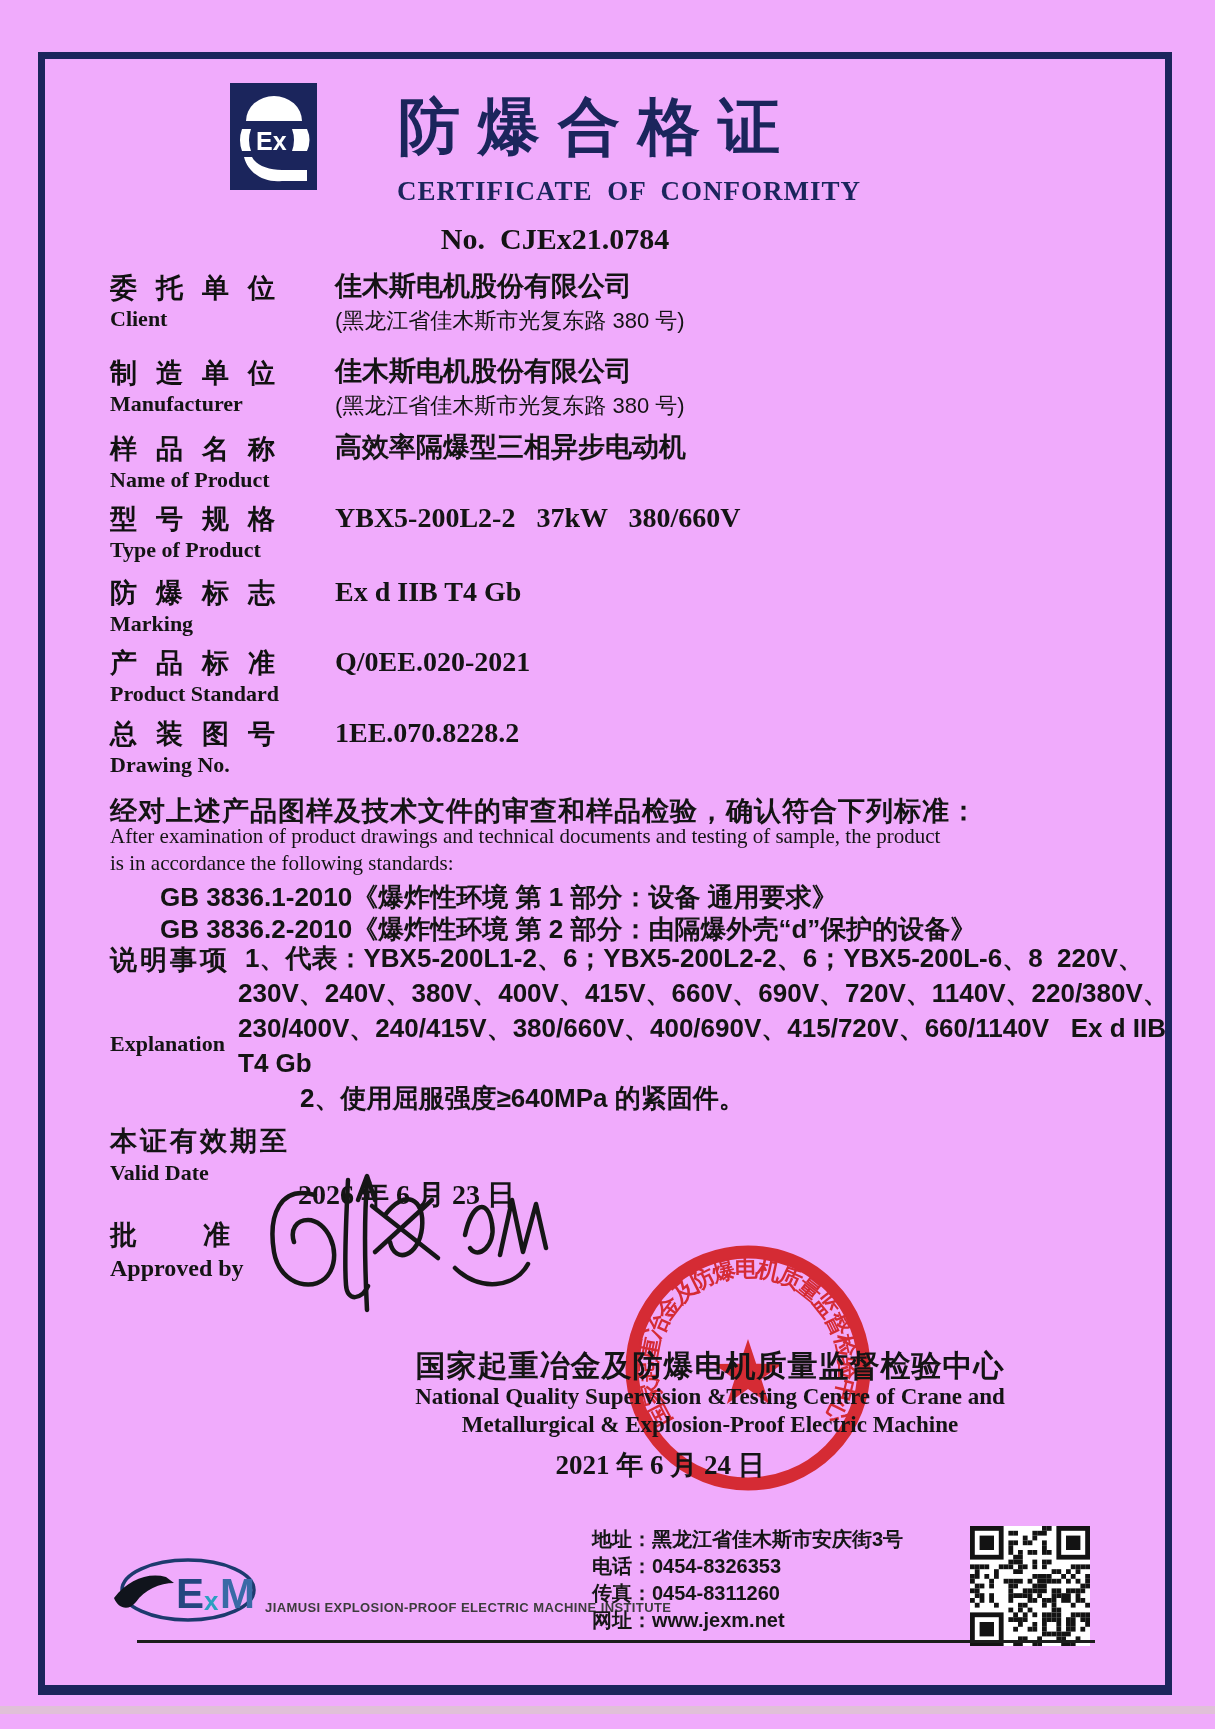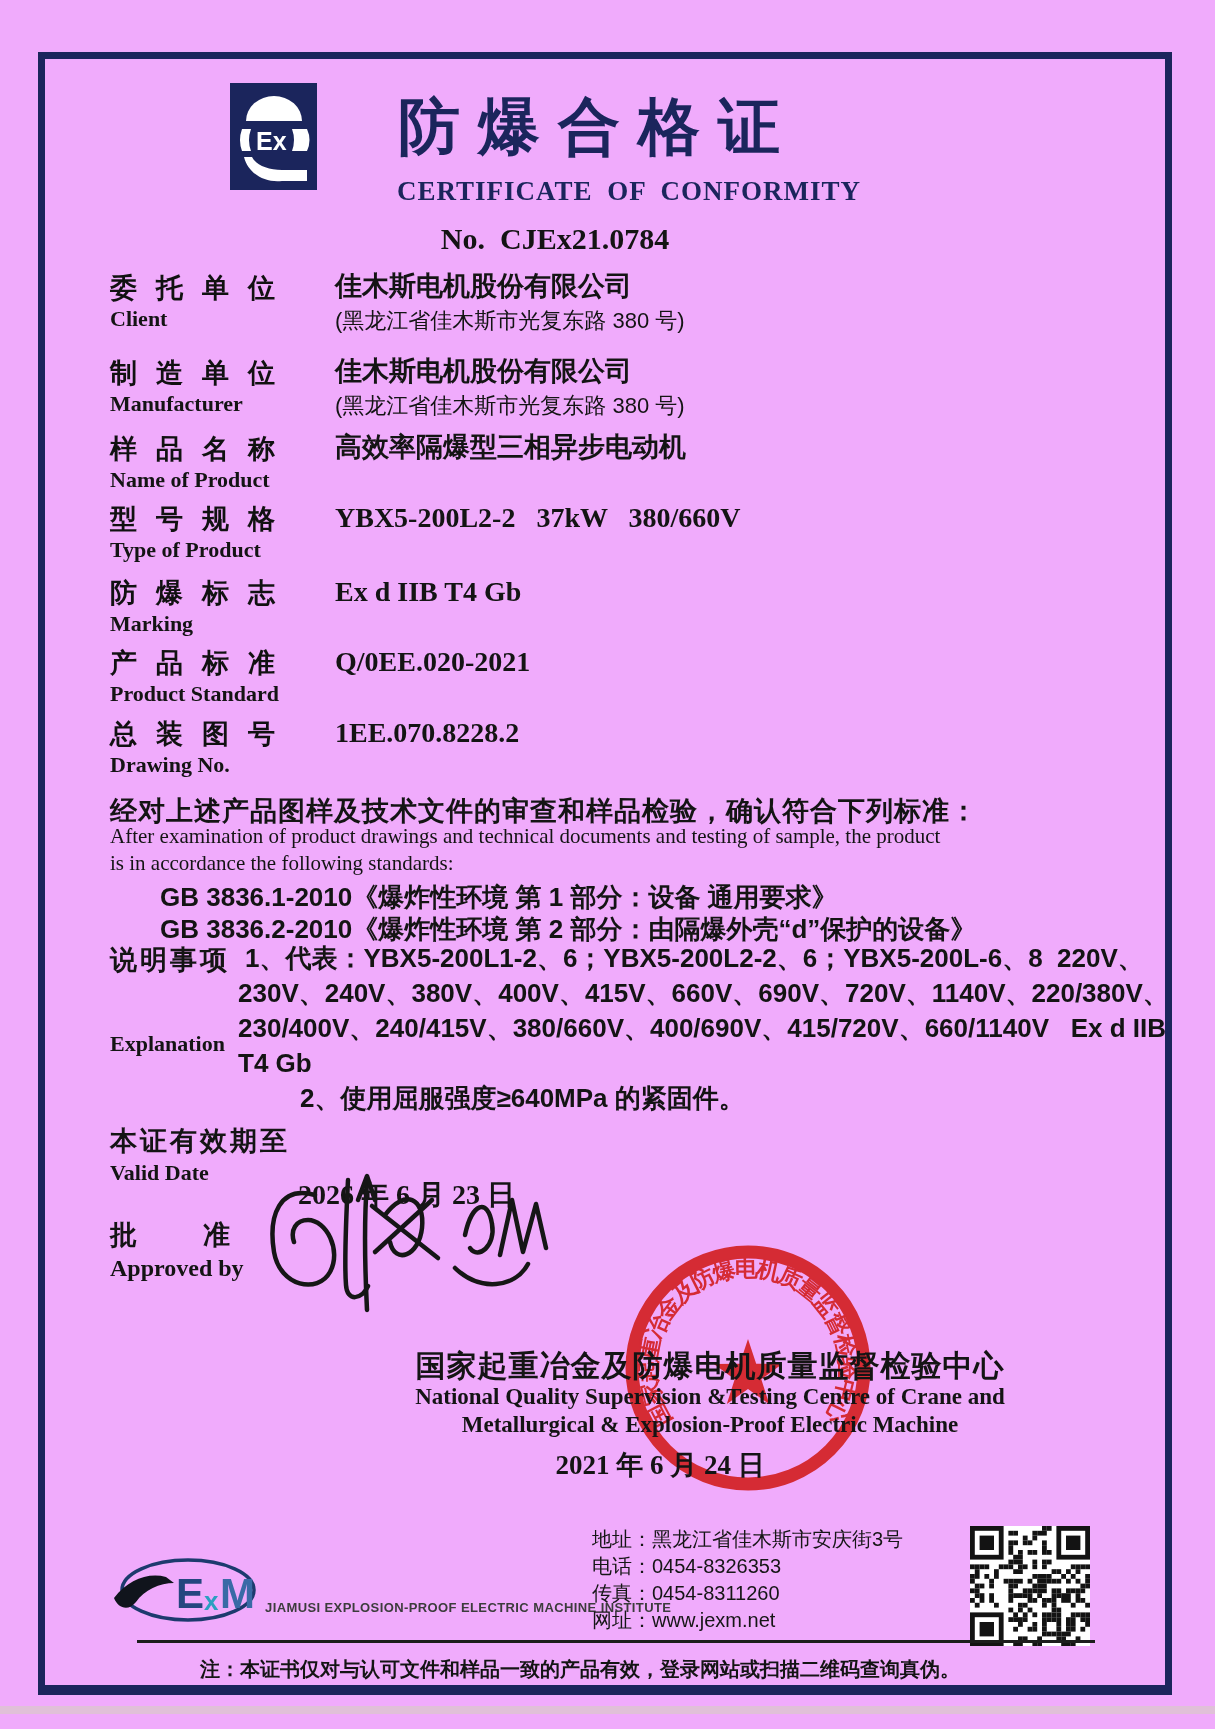--- a/index.html
+++ b/index.html
@@ -32,21 +32,21 @@
   .stmt-en{font-size:21px; font-weight:500;}
   .gb-line{font-size:26px; font-weight:600;}
   .lbl-cn{font-size:27px; font-weight:700; letter-spacing:3px; line-height:1;}
   .exp-line{font-size:26px; font-weight:600; line-height:1; white-space:pre;}
   .centre-block{width:600px; text-align:center;}
   .centre-cn{font-size:30px; font-weight:700; letter-spacing:1px;}
   .centre-en{font-size:23px; font-weight:700;}
   .centre-date{font-size:27px; font-weight:600;}
   .inst-cn{font-size:36px; font-weight:700; letter-spacing:4px; color:#101010;}
   .inst-en{font-size:13px; font-weight:600; color:#3c3c3c; letter-spacing:0.4px;}
-  .contact{font-size:20px; font-weight:400; line-height:27px; color:#161616;}
+  .contact{font-size:20px; font-weight:700; line-height:27px; color:#161616;}
   .note{font-size:20px; font-weight:700; text-align:center; width:880px;}
   .sepline{background:#1d1d1d; height:3px;}
   .stamp{mix-blend-mode:multiply; opacity:0.9;}
   .edge-strip{background:#d6cfc0; opacity:0.6;}
 </style>
 </head>
 <body>
 
 <div class="page">
 
@@ -366,16 +366,15 @@
       <rect x="2" y="2" width="3" height="3" fill="#131313"></rect>
       <rect x="18" y="0" width="7" height="7" fill="#131313"></rect>
       <rect x="19" y="1" width="5" height="5" fill="#ffffff"></rect>
       <rect x="20" y="2" width="3" height="3" fill="#131313"></rect>
       <rect x="0" y="18" width="7" height="7" fill="#131313"></rect>
       <rect x="1" y="19" width="5" height="5" fill="#ffffff"></rect>
       <rect x="2" y="20" width="3" height="3" fill="#131313"></rect>
     </svg>
 
   <div class="abs sepline" style="left:137px;top:1640px;width:958px;"></div>
-  <div class="abs note" style="left:140px;top:1656px;">注：本证书仅对与认可文件和样品一致的产品有效，登录网站或扫描二维码查询真伪。</div>
 
   <div class="abs edge-strip" style="left:0;top:1706px;width:1215px;height:8px;"></div>
 </div>
 
 </body></html>

